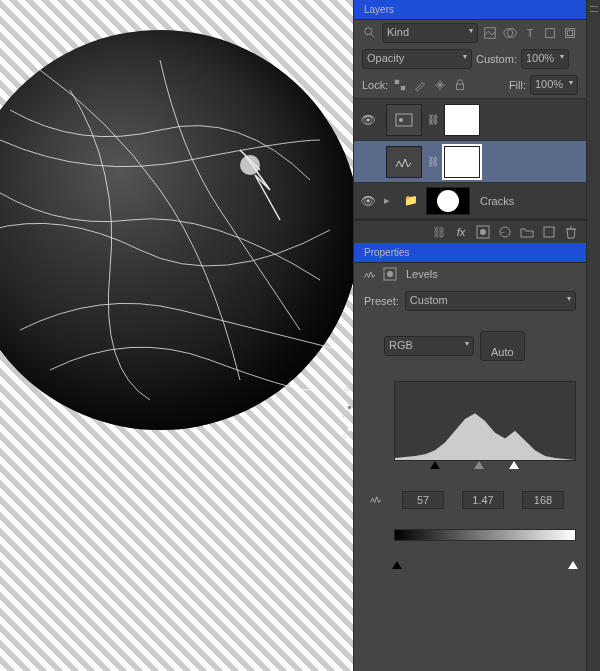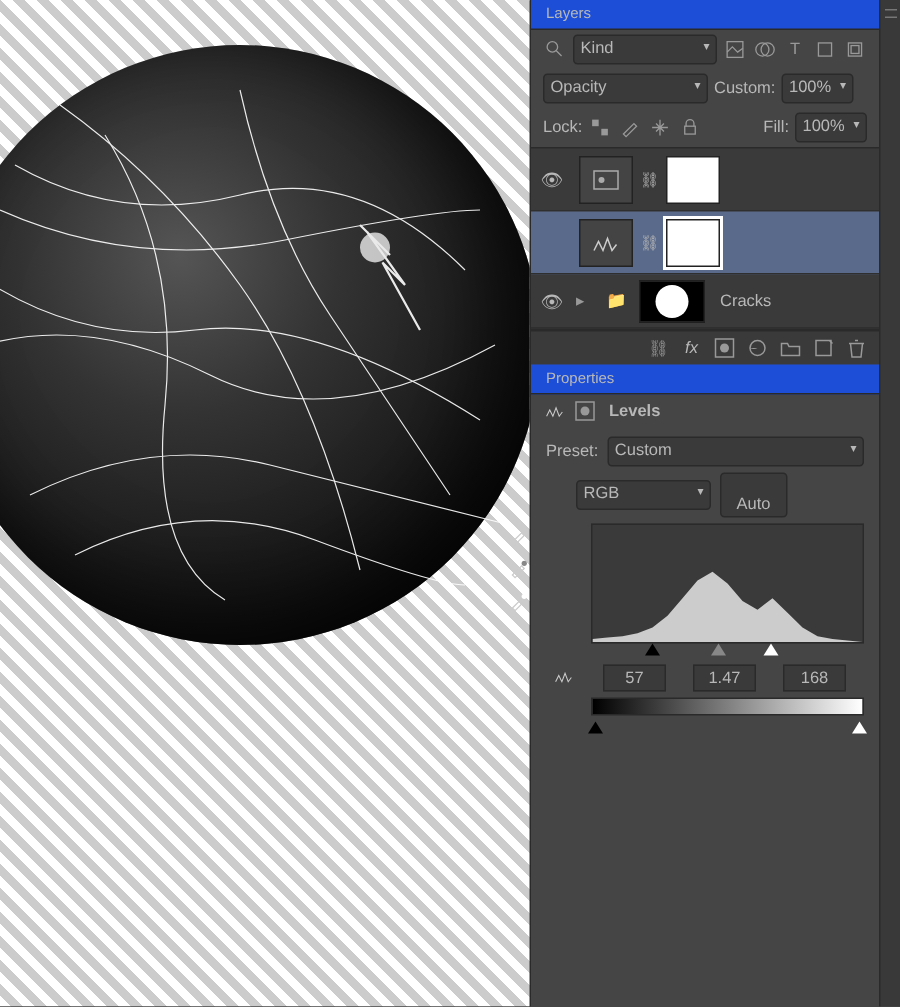--- a/index.html
+++ b/index.html
@@ -20,21 +20,21 @@
 .vis{width:28px;text-align:center;font-size:12px}
 .thumb{width:36px;height:32px;background:#555;border:1px solid #222;margin:0 4px}
 .thumb.adj{background:#444;display:flex;align-items:center;justify-content:center}
 .thumb.mask{background:#fff}
 .thumb.mask-circle{background:#000;display:flex;align-items:center;justify-content:center}
 .thumb.mask-circle::after{content:"";width:22px;height:22px;background:#fff;border-radius:50%}
 .link{width:14px;text-align:center;font-size:10px}
 .layer-name{flex:1;padding-left:6px}
 .layer-bottom{display:flex;justify-content:flex-end;gap:8px;padding:4px 8px;background:#3a3a3a;border-top:1px solid #2a2a2a}
 .layer-bottom .ico{width:14px;height:14px;font-size:11px}
-.prop-body{padding:6px 10px;display:flex;flex-direction:column;gap:4px}
+.prop-body{padding:6px 10px;display:flex;flex-direction:column;gap:20px}
 .hist{height:80px;background:#3a3a3a;border:1px solid #2a2a2a;position:relative;margin-left:30px}
 .hist svg{width:100%;height:100%}
 .eyedroppers{position:absolute;left:-26px;top:0;display:flex;flex-direction:column;gap:6px}
 .slider-track{height:10px;position:relative;margin-left:30px}
 .tri{position:absolute;top:0;width:0;height:0;border-left:5px solid transparent;border-right:5px solid transparent}
 .tri.black{border-bottom:8px solid #000}
 .tri.gray{border-bottom:8px solid #888}
 .tri.white{border-bottom:8px solid #fff}
 .num-inputs{display:flex;gap:18px;margin-left:30px}
 .num-box{background:#3a3a3a;border:1px solid #2a2a2a;width:42px;height:18px;text-align:center;line-height:16px}
@@ -230,21 +230,21 @@
         <svg width="20" height="14" viewBox="0 0 20 14">
           <path d="M2 12 L5 6 L8 12 L11 4 L14 12 L17 8" stroke="#ccc" fill="none"></path>
         </svg>
       </span>
     <span class="ico">
         <svg viewBox="0 0 14 14">
           <rect x="1" y="1" width="12" height="12" fill="none" stroke="#999"></rect>
           <circle cx="7" cy="7" r="3" fill="#999"></circle>
         </svg>
       </span>
-    <span style="font-weight:bold;margin-left:4px">Levels</span>
+    <span style="font-weight:normal;margin-left:4px">Levels</span>
   </div>
 
   <div class="prop-body">
     <div style="display:flex;align-items:center;gap:6px">
       <span class="label">Preset:</span>
       <div class="sel" style="flex:1">
           <span>Custom</span>
           <span class="arr">▾</span>
         </div>
     </div>

